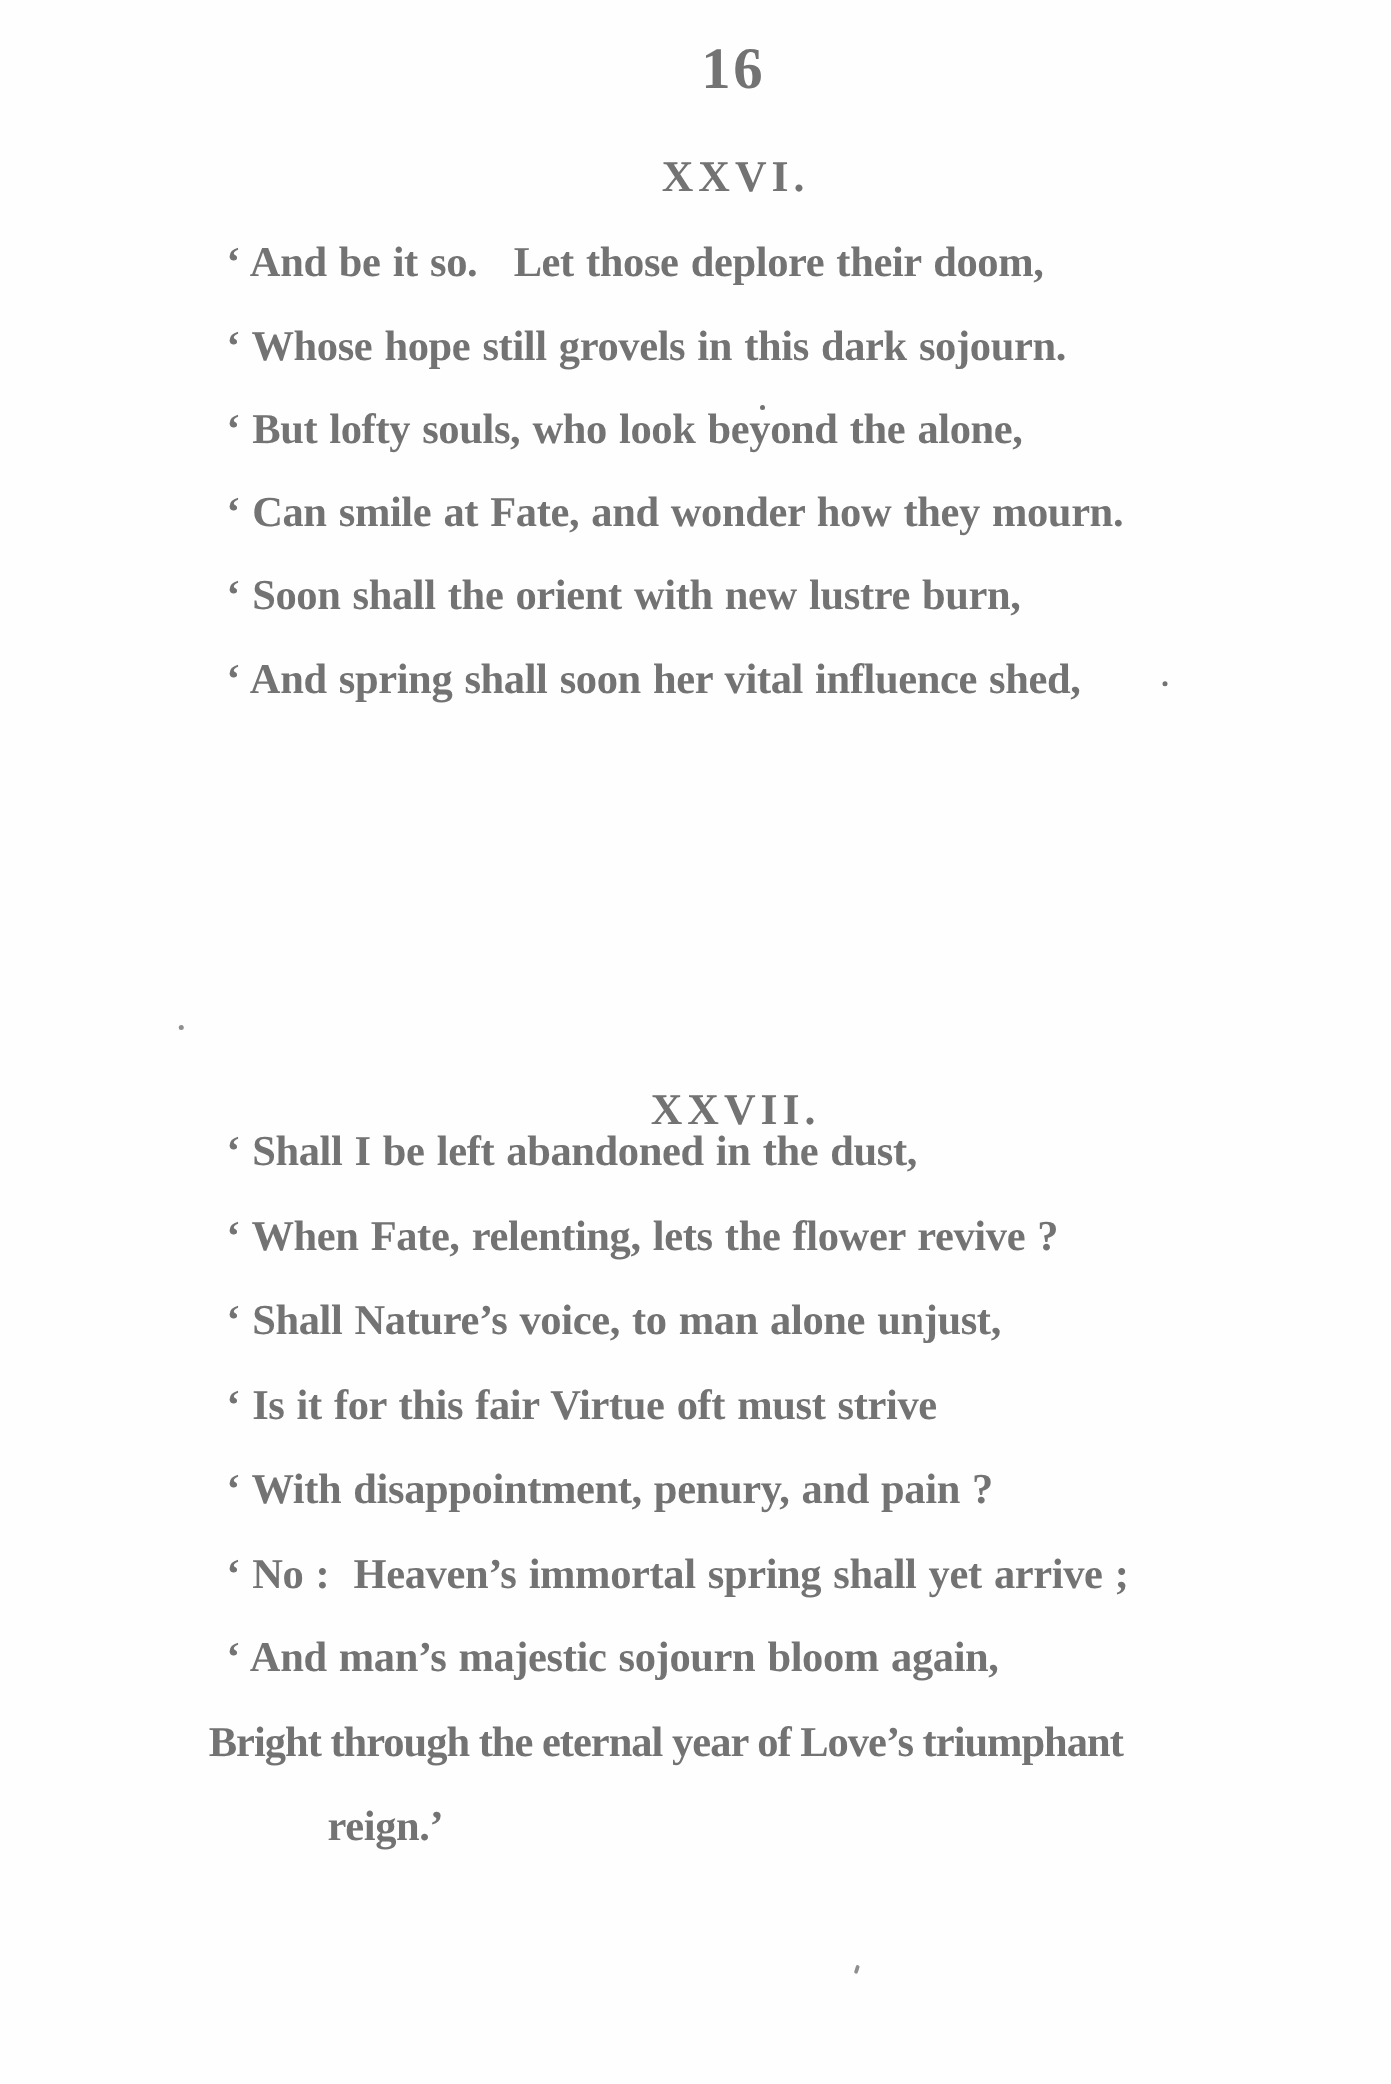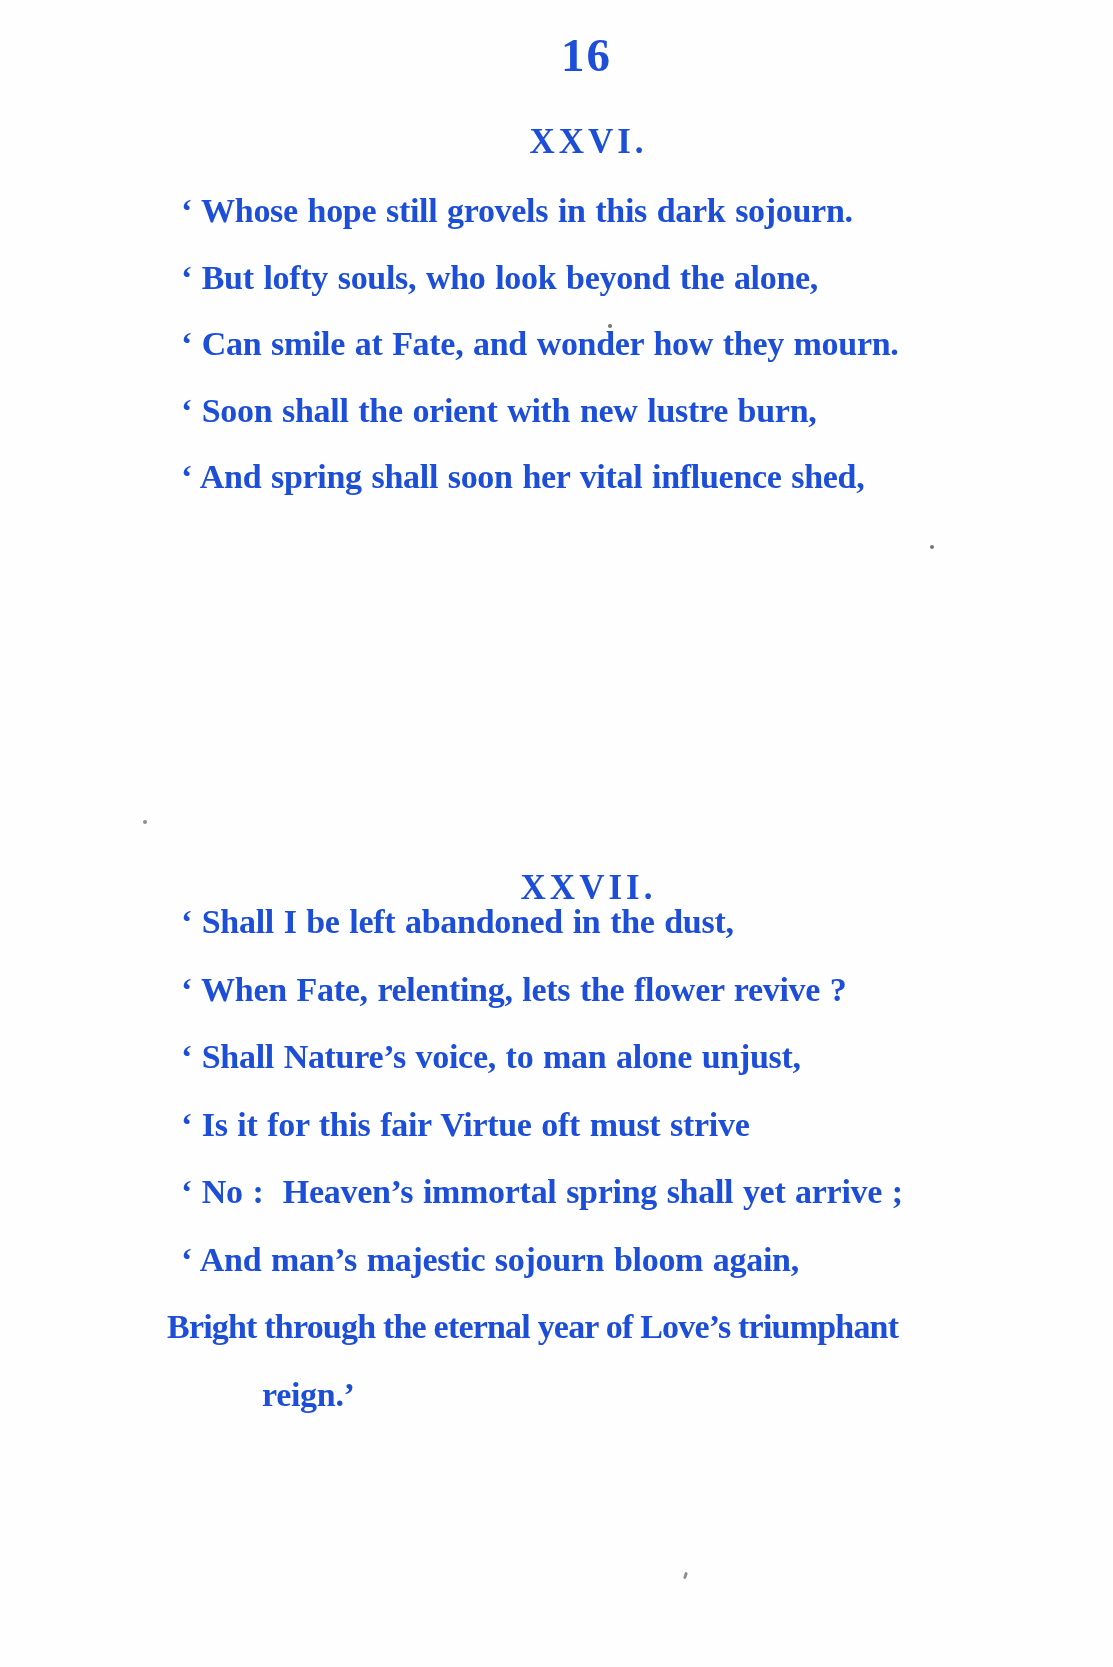--- a/index.html
+++ b/index.html
@@ -8,21 +8,21 @@
     background: #ffffff;
   }
   .page {
     position: relative;
     width: 1113px;
     height: 1667px;
     background: #fefefe;
     overflow: hidden;
     font-family: "Liberation Serif", serif;
     font-weight: bold;
-    color: #1d4ed8;
+    color: #737373;
   }
   .page-number {
     position: absolute;
     top: 28px;
     left: 0;
     width: 100%;
     text-align: center;
     font-size: 47px;
     letter-spacing: 2px;
     transform: translateX(30px);
@@ -75,34 +75,36 @@
 </head>
 <body>
 
 <div class="page">
 
   <div class="page-number">16</div>
 
   <div class="heading h1pos">XXVI.</div>
 
   <div class="stanza stanza1">
+    <div class="line q">‘ And be it so.   Let those deplore their doom,</div>
     <div class="line q">‘ Whose hope still grovels in this dark sojourn.</div>
     <div class="line q">‘ But lofty souls, who look beyond the alone,</div>
     <div class="line q">‘ Can smile at Fate, and wonder how they mourn.</div>
     <div class="line q">‘ Soon shall the orient with new lustre burn,</div>
     <div class="line q">‘ And spring shall soon her vital influence shed,</div>
   </div>
 
   <div class="heading h2pos">XXVII.</div>
 
   <div class="stanza stanza2">
     <div class="line q">‘ Shall I be left abandoned in the dust,</div>
     <div class="line q">‘ When Fate, relenting, lets the flower revive ?</div>
     <div class="line q">‘ Shall Nature’s voice, to man alone unjust,</div>
     <div class="line q">‘ Is it for this fair Virtue oft must strive</div>
+    <div class="line q">‘ With disappointment, penury, and pain ?</div>
     <div class="line q">‘ No :  Heaven’s immortal spring shall yet arrive ;</div>
     <div class="line q">‘ And man’s majestic sojourn bloom again,</div>
     <div class="line flush">Bright through the eternal year of Love’s triumphant</div>
     <div class="line wrap">reign.’</div>
   </div>
 
   <div class="speck sp1"></div>
   <div class="speck sp2"></div>
   <div class="speck sp3"></div>
   <div class="speck sp4"></div>

